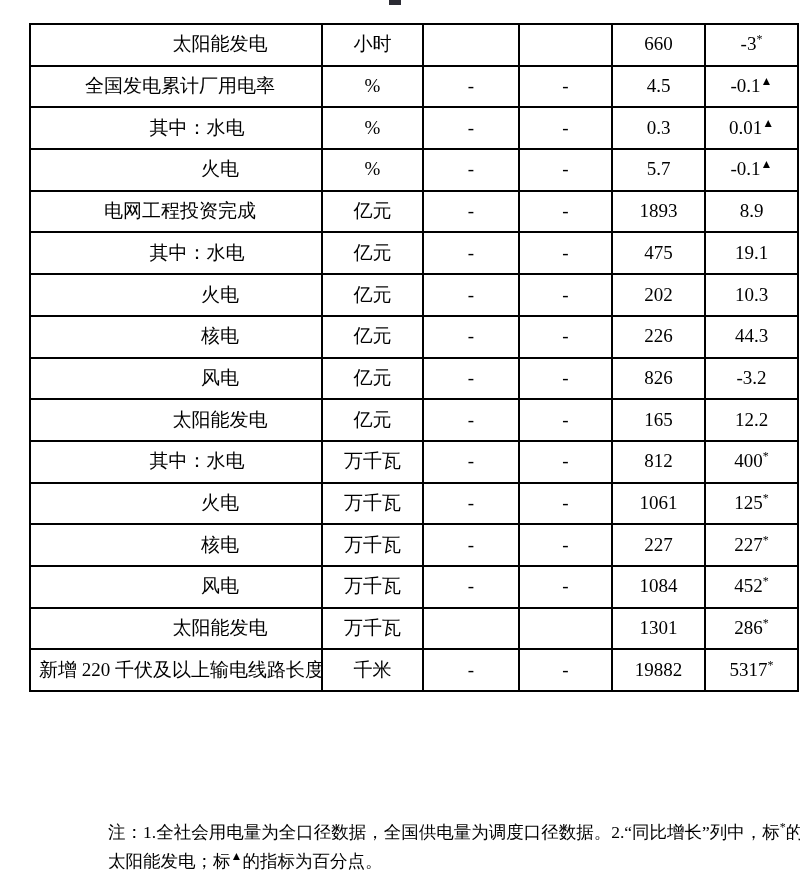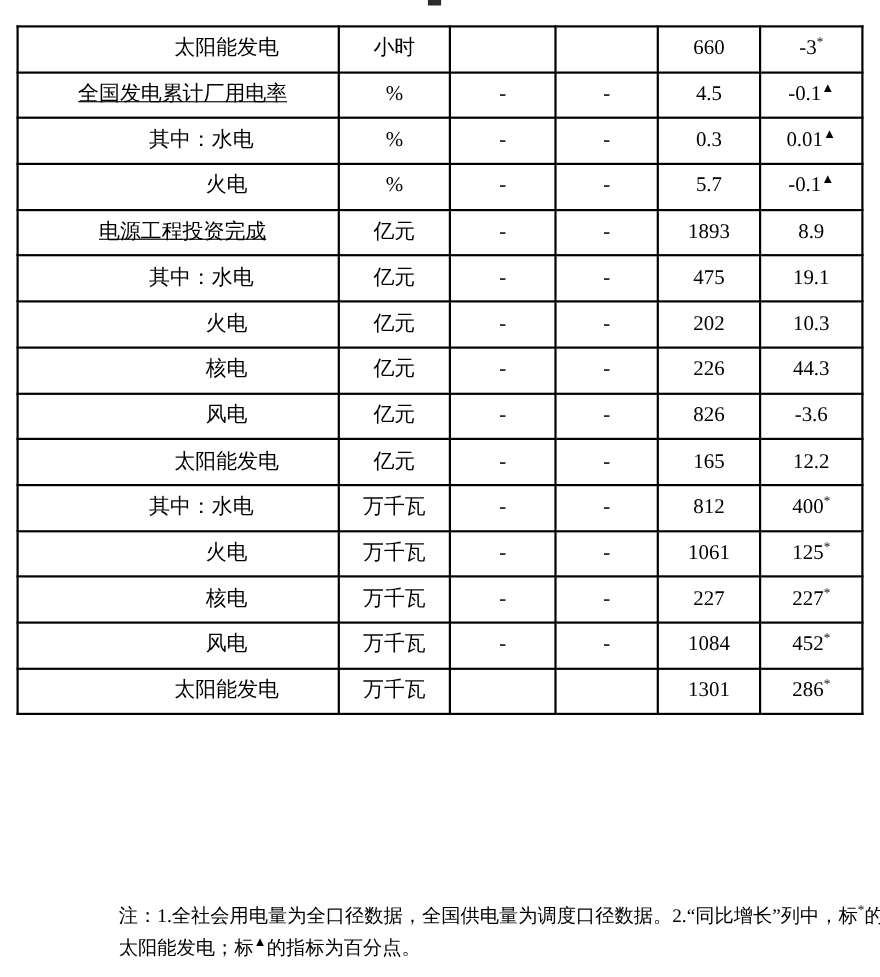--- a/index.html
+++ b/index.html
@@ -18,39 +18,39 @@
   .page-marker {
     position: absolute;
     left: 389px;
     top: 0;
     width: 12px;
     height: 5px;
     background: #2b2b33;
   }
   table.stat-table {
     position: absolute;
-    left: 15px;
+    left: 29px;
     top: 23px;
     width: 768px;
     border-collapse: collapse;
     table-layout: fixed;
   }
   table.stat-table td {
     border: 2px solid #000;
     padding: 0;
     height: 39.7px;
     font-size: 19px;
     text-align: center;
     vertical-align: middle;
     line-height: 1.1;
     overflow: hidden;
     white-space: nowrap;
   }
   td.c-name { text-align: left; }
-  td.c-name.ind-0 { padding-left: 8px; text-decoration: underline; }
+  td.c-name.ind-0 { padding-left: 8px; }
   td.c-name.ind-1 { padding-left: 42px; }
   td.c-name.ind-2 { padding-left: 88px; }
   .chg-sup, .note-sup {
     font-size: 12px;
     vertical-align: super;
     line-height: 0;
   }
   .footnote {
     position: absolute;
     left: 65px;
@@ -103,21 +103,21 @@
   </tr>
       <tr>
     <td class="c-name ind-2"><span>火电</span></td>
     <td class="c-unit">%</td>
     <td class="c-d1">-</td>
     <td class="c-d2">-</td>
     <td class="c-val">5.7</td>
     <td class="c-chg"><span class="chg-val">-0.1</span><sup class="chg-sup">▲</sup></td>
   </tr>
       <tr>
-    <td class="c-name ind-0"><span>电源工程投资完成</span></td>
+    <td class="c-name ind-0"><span>电网工程投资完成</span></td>
     <td class="c-unit">亿元</td>
     <td class="c-d1">-</td>
     <td class="c-d2">-</td>
     <td class="c-val">1893</td>
     <td class="c-chg"><span class="chg-val">8.9</span><sup class="chg-sup"></sup></td>
   </tr>
       <tr>
     <td class="c-name ind-1"><span>其中：水电</span></td>
     <td class="c-unit">亿元</td>
     <td class="c-d1">-</td>
@@ -140,21 +140,21 @@
     <td class="c-d2">-</td>
     <td class="c-val">226</td>
     <td class="c-chg"><span class="chg-val">44.3</span><sup class="chg-sup"></sup></td>
   </tr>
       <tr>
     <td class="c-name ind-2"><span>风电</span></td>
     <td class="c-unit">亿元</td>
     <td class="c-d1">-</td>
     <td class="c-d2">-</td>
     <td class="c-val">826</td>
-    <td class="c-chg"><span class="chg-val">-3.6</span><sup class="chg-sup"></sup></td>
+    <td class="c-chg"><span class="chg-val">-3.2</span><sup class="chg-sup"></sup></td>
   </tr>
       <tr>
     <td class="c-name ind-2"><span>太阳能发电</span></td>
     <td class="c-unit">亿元</td>
     <td class="c-d1">-</td>
     <td class="c-d2">-</td>
     <td class="c-val">165</td>
     <td class="c-chg"><span class="chg-val">12.2</span><sup class="chg-sup"></sup></td>
   </tr>
       <tr>
@@ -190,19 +190,27 @@
     <td class="c-chg"><span class="chg-val">452</span><sup class="chg-sup">*</sup></td>
   </tr>
       <tr>
     <td class="c-name ind-2"><span>太阳能发电</span></td>
     <td class="c-unit">万千瓦</td>
     <td class="c-d1"></td>
     <td class="c-d2"></td>
     <td class="c-val">1301</td>
     <td class="c-chg"><span class="chg-val">286</span><sup class="chg-sup">*</sup></td>
   </tr>
+      <tr>
+    <td class="c-name ind-0"><span>新增 220 千伏及以上输电线路长度</span></td>
+    <td class="c-unit">千米</td>
+    <td class="c-d1">-</td>
+    <td class="c-d2">-</td>
+    <td class="c-val">19882</td>
+    <td class="c-chg"><span class="chg-val">5317</span><sup class="chg-sup">*</sup></td>
+  </tr>
     </tbody>
 </table>
 
 <div class="footnote">
   <div class="note-line"><span>注：1.全社会用电量为全口径数据，全国供电量为调度口径数据。2.“同比增长”列中，标</span><sup class="note-sup">*</sup><span>的指标</span></div>
   <div class="note-line"><span>太阳能发电；标</span><sup class="note-sup">▲</sup><span>的指标为百分点。</span></div>
 </div>
 
 </body></html>

